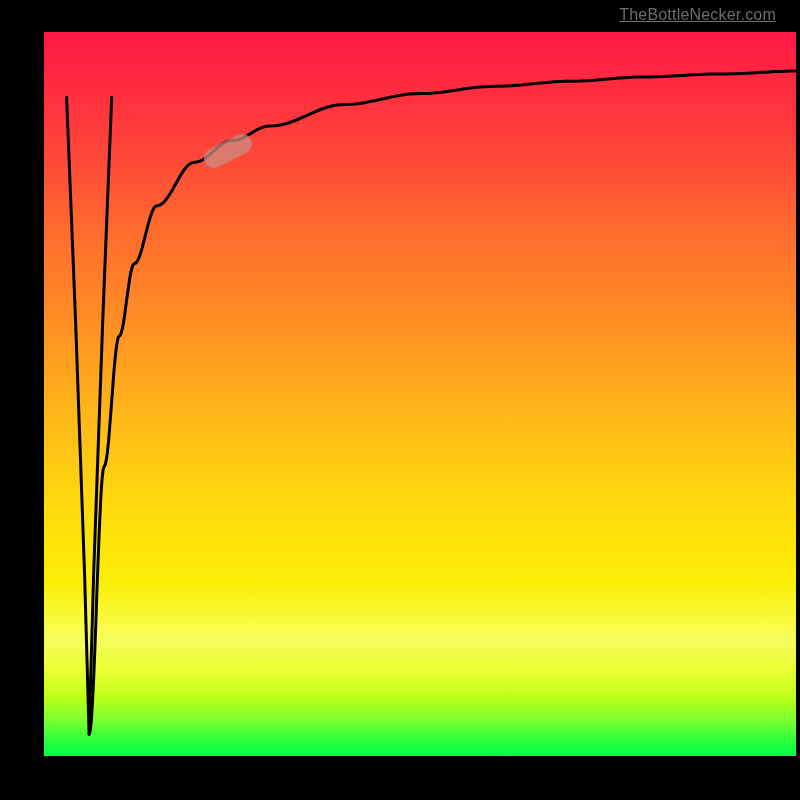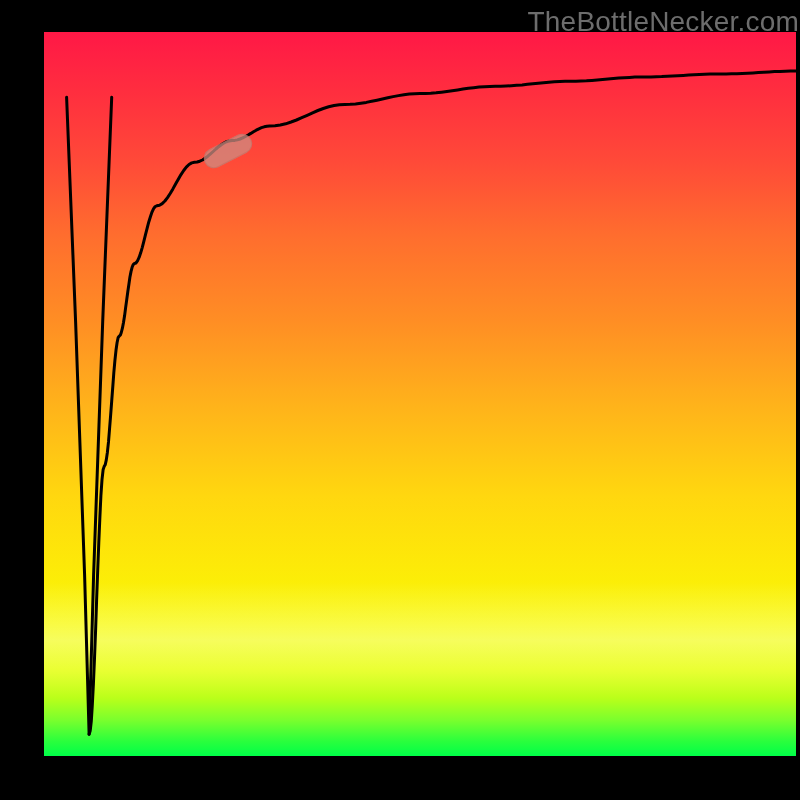--- a/index.html
+++ b/index.html
@@ -7,26 +7,27 @@
     width: 800px;
     height: 800px;
     background: #000;
     position: relative;
     font-family: Arial, Helvetica, sans-serif;
     overflow: hidden;
   }
   .watermark {
     position: absolute;
     top: 6px;
-    right: 1px;
+    right: 24px;
     color: #6d6d6d;
-    font-size: 28px;
+    font-size: 16px;
     font-weight: 400;
     z-index: 20;
     letter-spacing: 0.2px;
+    text-decoration: underline;
   }
   .plot-area {
     position: absolute;
     left: 44px;
     top: 32px;
     width: 752px;
     height: 724px;
     background: linear-gradient(to bottom,
       #ff1846 0%,
       #ff2d3f 8%,

